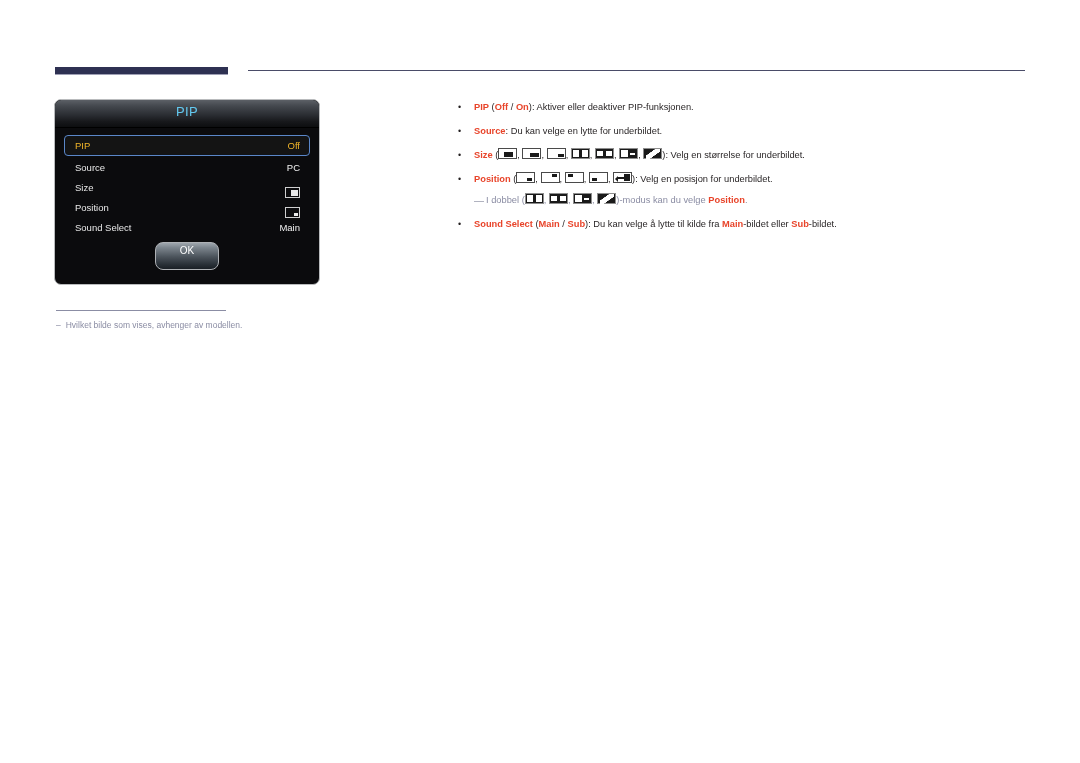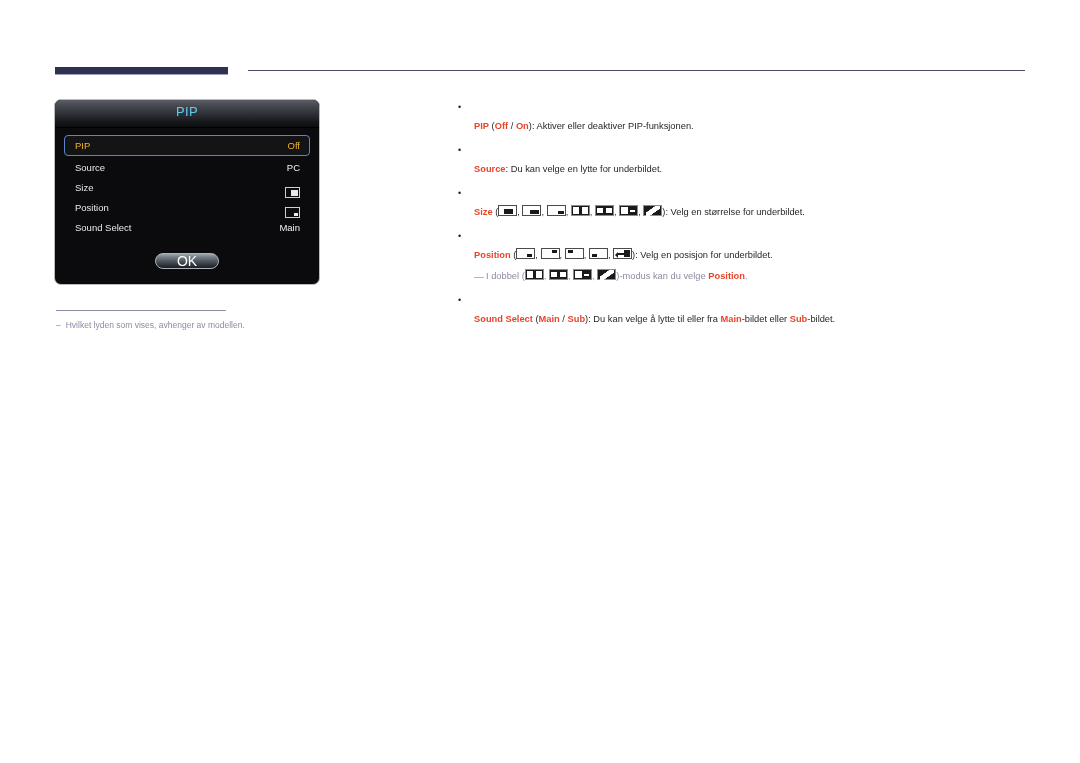--- a/index.html
+++ b/index.html
@@ -119,23 +119,23 @@
   .mb-size .blk { right: 1px; bottom: 1px; width: 7px; height: 6px; }
   .mb-pos  .blk { right: 1px; bottom: 1px; width: 4px; height: 3px; }
 
   #osd-ok-wrap {
     position: absolute;
     left: 0; right: 0; bottom: 14px;
     text-align: center;
   }
   #osd-ok-button {
     display: inline-block;
-    width: 64px; height: 16px;
-    line-height: 15px;
-    font-size: 14px;
+    width: 64px; height: 28px;
+    line-height: 15px;
+    font-size: 10px;
     color: #ffffff;
     text-align: center;
     border: 1px solid #aeb1b5;
     border-radius: 8px;
     background: linear-gradient(to bottom,
       #9ea6ad 0%, #7c858d 18%, #4d555d 52%, #2a3138 82%, #1a1f25 100%);
     box-sizing: border-box;
     margin-top: 28px;
   }
 
@@ -181,21 +181,20 @@
   .bullet-dot {
     width: 16px;
     flex: 0 0 16px;
     color: #231f20;
     font-size: 9px;
     line-height: 15px;
   }
   .bullet-text {
     flex: 1;
     white-space: normal;
-    margin-top: 19px;
   }
   .k {           
     color: #e8442a;
     font-weight: bold;
   }
 
   
   .sub-note {
     display: flex;
     align-items: flex-start;
@@ -324,21 +323,21 @@
   </div>
   <div id="osd-ok-wrap">
     <span id="osd-ok-button">OK</span>
   </div>
 </div>
 
 <div id="footnote">
   <div id="footnote-rule"></div>
   <div id="footnote-row">
     <span id="footnote-dash">–</span>
-    <span>Hvilket lyden som vises, avhenger av modellen.</span>
+    <span>Hvilket bilde som vises, avhenger av modellen.</span>
   </div>
 </div>
 
 <div id="bullet-list">
 
   <div class="bullet-item">
     <span class="bullet-dot">•</span>
     <span class="bullet-text"><span class="k">PIP</span><span> (</span><span class="k">Off</span><span> / </span><span class="k">On</span><span>): Aktiver eller deaktiver PIP-funksjonen.</span></span>
   </div>
 
@@ -357,16 +356,16 @@
     <span class="bullet-text"><span class="k">Position</span><span> (</span><span class="ic ic-w p-br"><i class="blk-dark"></i></span><span>, </span><span class="ic ic-w p-tr"><i class="blk-dark"></i></span><span>, </span><span class="ic ic-w p-tl"><i class="blk-dark"></i></span><span>, </span><span class="ic ic-w p-bl"><i class="blk-dark"></i></span><span>, </span><span class="ic ic-w p5"><i class="p1"></i><i class="p2"></i><i class="p3"></i></span><span>): Velg en posisjon for underbildet.</span></span>
   </div>
 
   <div class="sub-note">
     <span class="sub-note-dash">—</span>
     <span><span>I dobbel (</span><span class="ic ic-k s4"><i class="p1 blk-light"></i><i class="p2 blk-light"></i></span><span>, </span><span class="ic ic-k s5"><i class="p1 blk-light"></i><i class="p2 blk-light"></i></span><span>, </span><span class="ic ic-k s6"><i class="p1 blk-light"></i><i class="p2 blk-light"></i></span><span>, </span><span class="ic ic-k s7"><i class="p1"></i></span><span>)-modus kan du velge </span><span class="k">Position</span><span>.</span></span>
   </div>
 
   <div class="bullet-item">
     <span class="bullet-dot">•</span>
-    <span class="bullet-text"><span class="k">Sound Select</span><span> (</span><span class="k">Main</span><span> / </span><span class="k">Sub</span><span>): Du kan velge å lytte til eller fra </span><span class="k">Main</span><span>-bildet eller </span><span class="k">Sub</span><span>-bildet.</span></span>
+    <span class="bullet-text"><span class="k">Sound Select</span><span> (</span><span class="k">Main</span><span> / </span><span class="k">Sub</span><span>): Du kan velge å lytte til kilde fra </span><span class="k">Main</span><span>-bildet eller </span><span class="k">Sub</span><span>-bildet.</span></span>
   </div>
 
 </div>
 
 </body></html>

